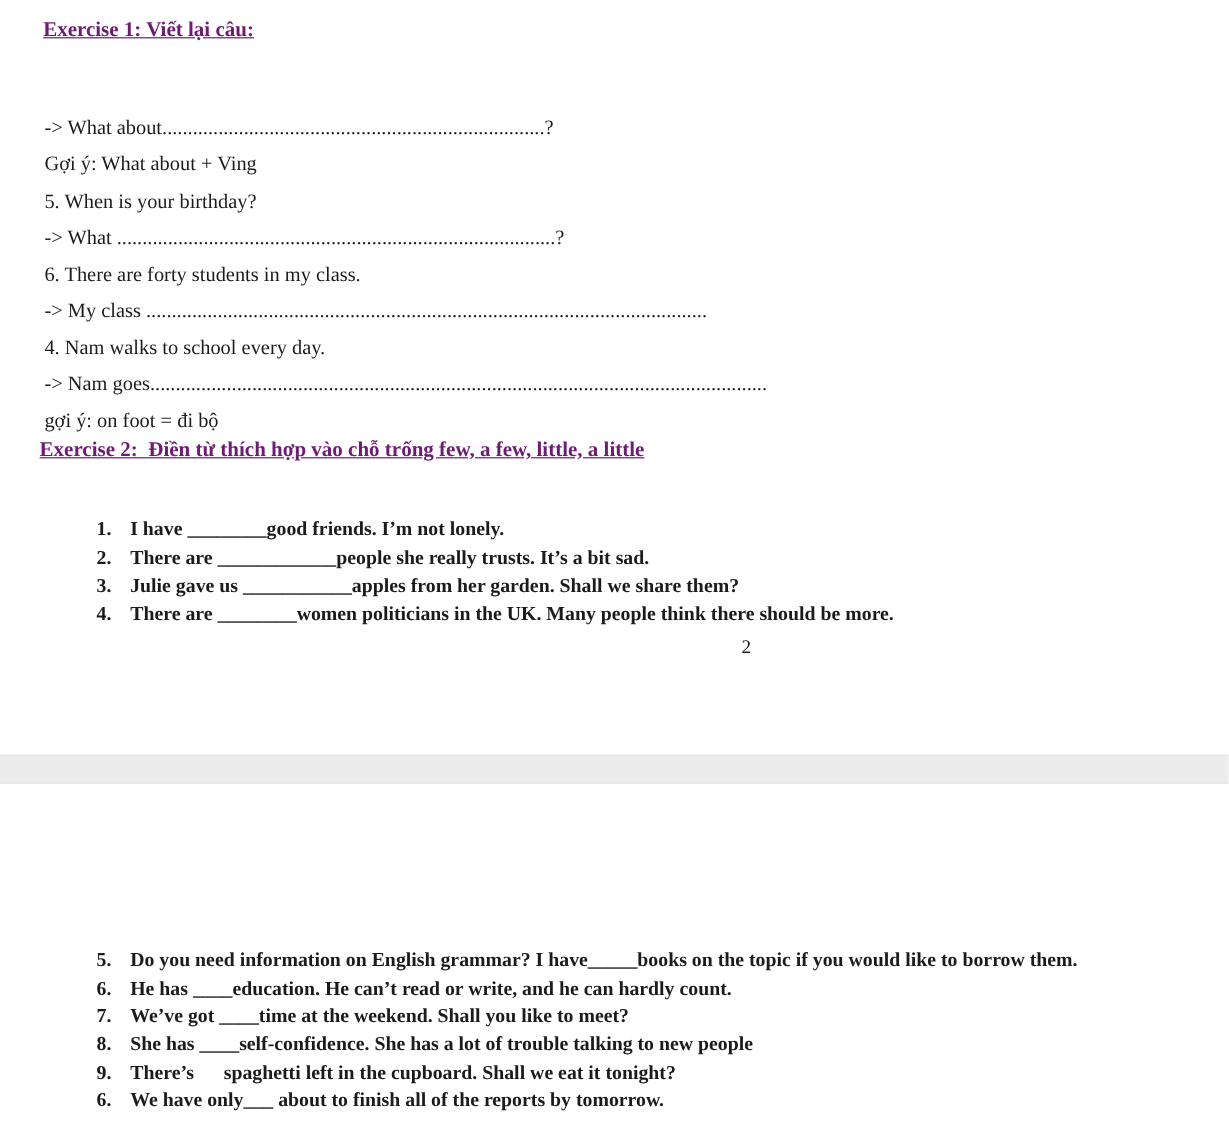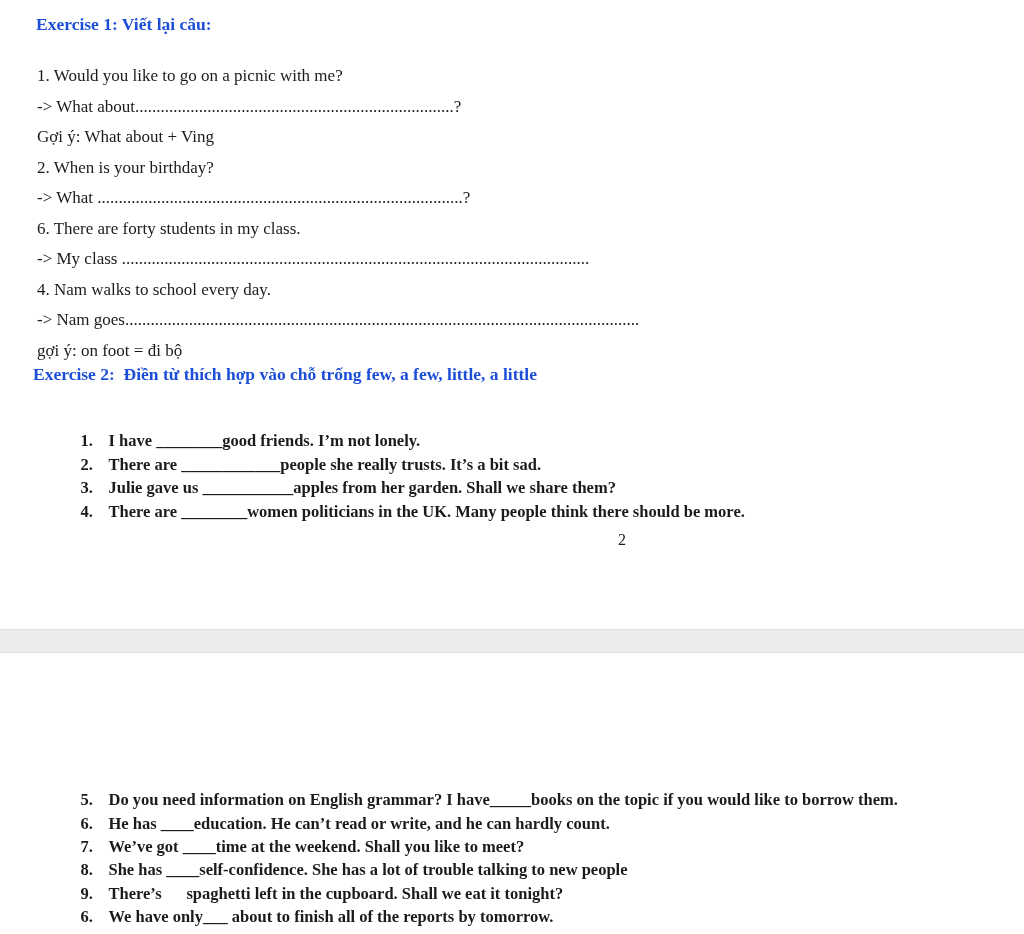--- a/index.html
+++ b/index.html
@@ -9,22 +9,23 @@
     height: 934px;
     background: #ffffff;
     overflow: hidden;
     font-family: "Liberation Serif", "DejaVu Serif", serif;
     color: #1b1b1b;
   }
   .heading {
     position: absolute;
     font-weight: bold;
     font-size: 17.5px;
-    color: #1d4ed8;
+    color: #701a75;
     white-space: pre;
+    text-decoration: underline;
   }
   .line {
     position: absolute;
     left: 37px;
     font-size: 17px;
     white-space: pre;
   }
   .item-row {
     position: absolute;
     left: 64px;
@@ -53,24 +54,23 @@
     border-bottom: 1px solid #e2e2e2;
   }
 </style>
 </head>
 <body>
 
 <div class="canvas">
 
   <div class="heading" style="top:14px; left:36px;">Exercise 1: Viết lại câu:</div>
 
-  <div class="line" style="top:66px">1. Would you like to go on a picnic with me?</div>
   <div class="line" style="top:97px">-&gt; What about...........................................................................?</div>
   <div class="line" style="top:127px">Gợi ý: What about + Ving</div>
-  <div class="line" style="top:158px">2. When is your birthday?</div>
+  <div class="line" style="top:158px">5. When is your birthday?</div>
   <div class="line" style="top:188px">-&gt; What ......................................................................................?</div>
   <div class="line" style="top:219px">6. There are forty students in my class.</div>
   <div class="line" style="top:249px">-&gt; My class ..............................................................................................................</div>
   <div class="line" style="top:280px">4. Nam walks to school every day.</div>
   <div class="line" style="top:310px">-&gt; Nam goes.........................................................................................................................</div>
   <div class="line" style="top:341px">gợi ý: on foot = đi bộ</div>
 
   <div class="heading" style="top:364px; left:33px;">Exercise 2:  Điền từ thích hợp vào chỗ trống few, a few, little, a little</div>
 
   <div class="item-row" style="top:411px">

